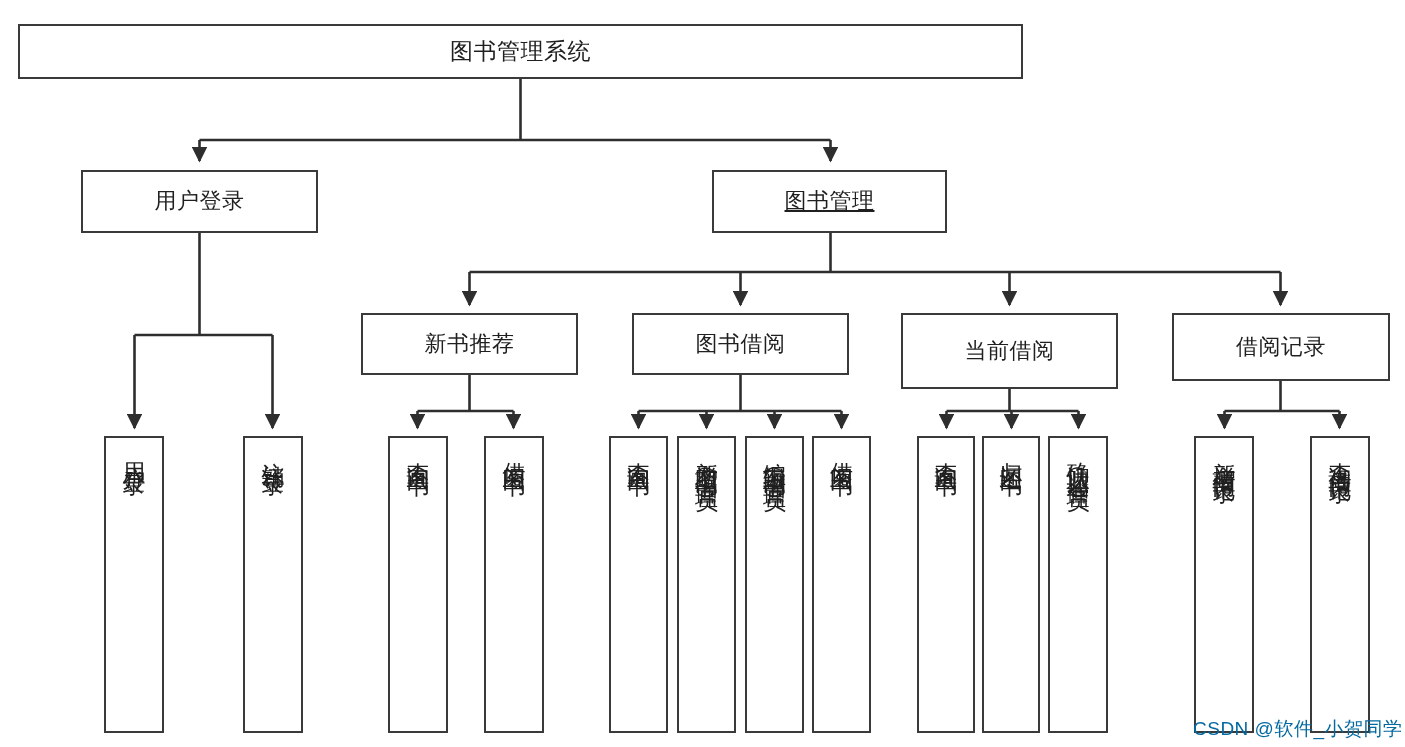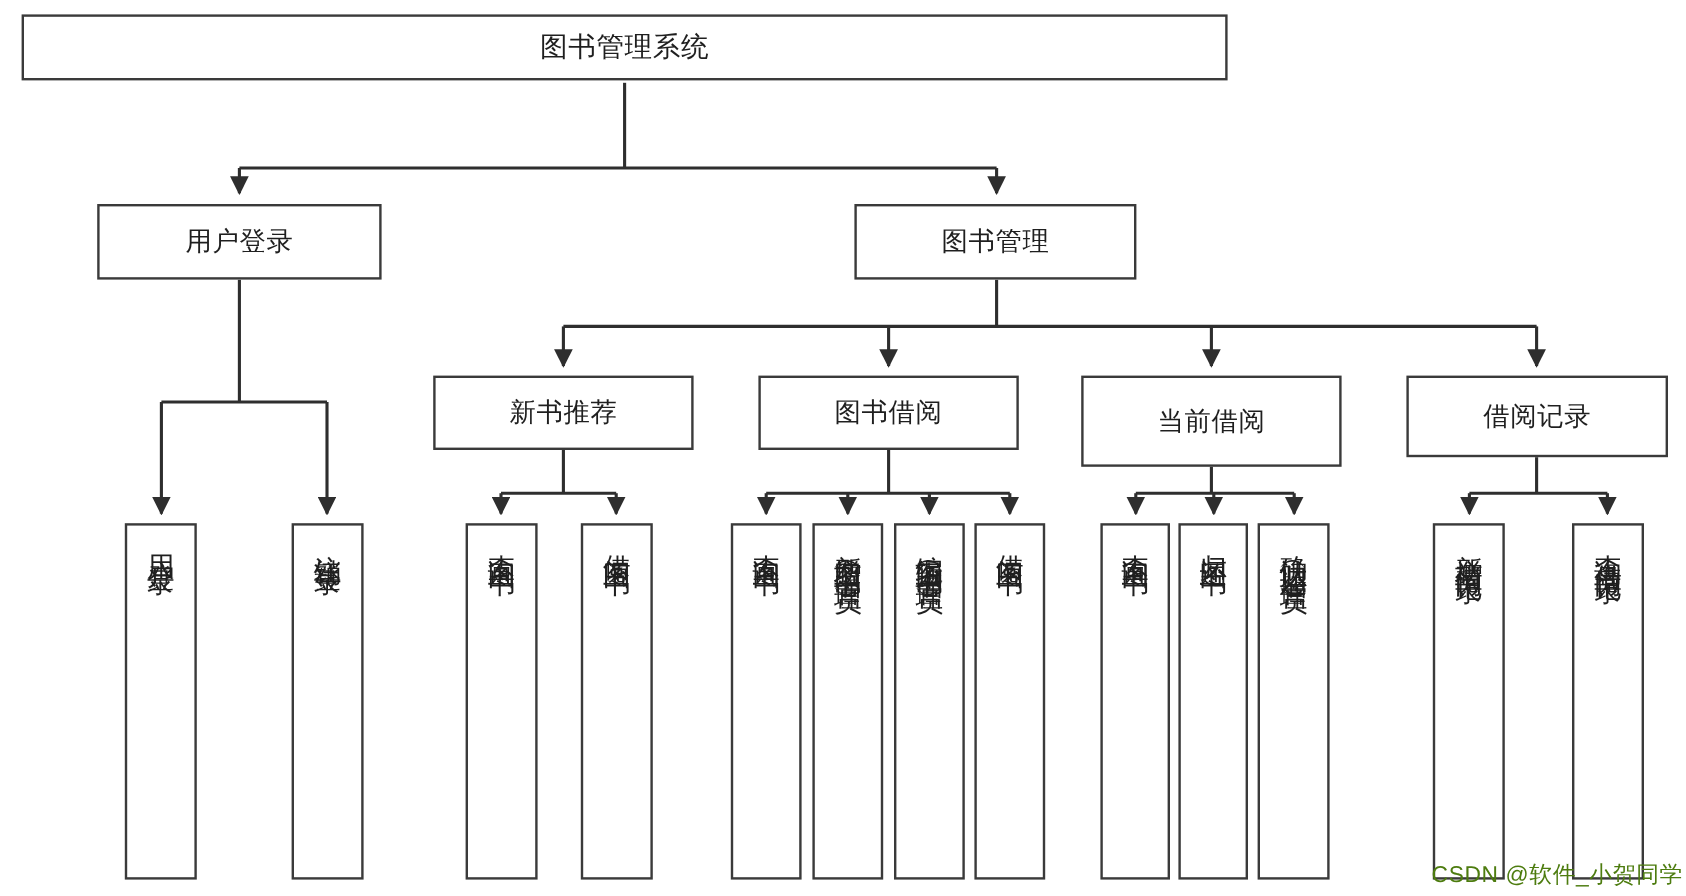--- a/index.html
+++ b/index.html
@@ -60,21 +60,21 @@
     writing-mode: vertical-rl;
     text-orientation: upright;
     font-size: 23px;
     line-height: 1.0;
     letter-spacing: 4px;
     white-space: nowrap;
     text-align: start;
   }
   .watermark {
     position: absolute;
-    color: #4d7c0f;
+    color: #0369a1;
     font-size: 19px;
     white-space: nowrap;
     z-index: 5;
     letter-spacing: 0.5px;
   }
 </style>
 </head>
 <body>
 
 <div id="canvas">
@@ -122,28 +122,28 @@
       <path d="M 1011.5 411 L 1011.5 428" marker-end="url(#arrow)"></path>
       <path d="M 1078.5 411 L 1078.5 428" marker-end="url(#arrow)"></path>
 
       <path d="M 1280.5 375 L 1280.5 411"></path>
       <path d="M 1224.5 411 L 1339.5 411"></path>
       <path d="M 1224.5 411 L 1224.5 428" marker-end="url(#arrow)"></path>
       <path d="M 1339.5 411 L 1339.5 428" marker-end="url(#arrow)"></path>
     </g>
   </svg>
 
-  <div class="node h root" style="left:18px; top:12px; width:1005px; height:55px;">
+  <div class="node h root" style="left:18px; top:24px; width:1005px; height:55px;">
     <span class="node-label">图书管理系统</span>
   </div>
 
   <div class="node h" style="left:81px; top:170px; width:237px; height:63px;">
     <span class="node-label">用户登录</span>
   </div>
-  <div class="node h" style="left:712px; top:170px; width:235px; height:63px;">
+  <div class="node h" style="left:712px; top:170px; width:235px; height:63px;text-decoration:underline;">
     <span class="node-label">图书管理</span>
   </div>
 
   <div class="node h" style="left:632px; top:313px; width:217px; height:62px;">
     <span class="node-label">图书借阅</span>
   </div>
   <div class="node h" style="left:361px; top:313px; width:217px; height:62px;">
     <span class="node-label">新书推荐</span>
   </div>
   <div class="node h" style="left:901px; top:313px; width:217px; height:76px;">

